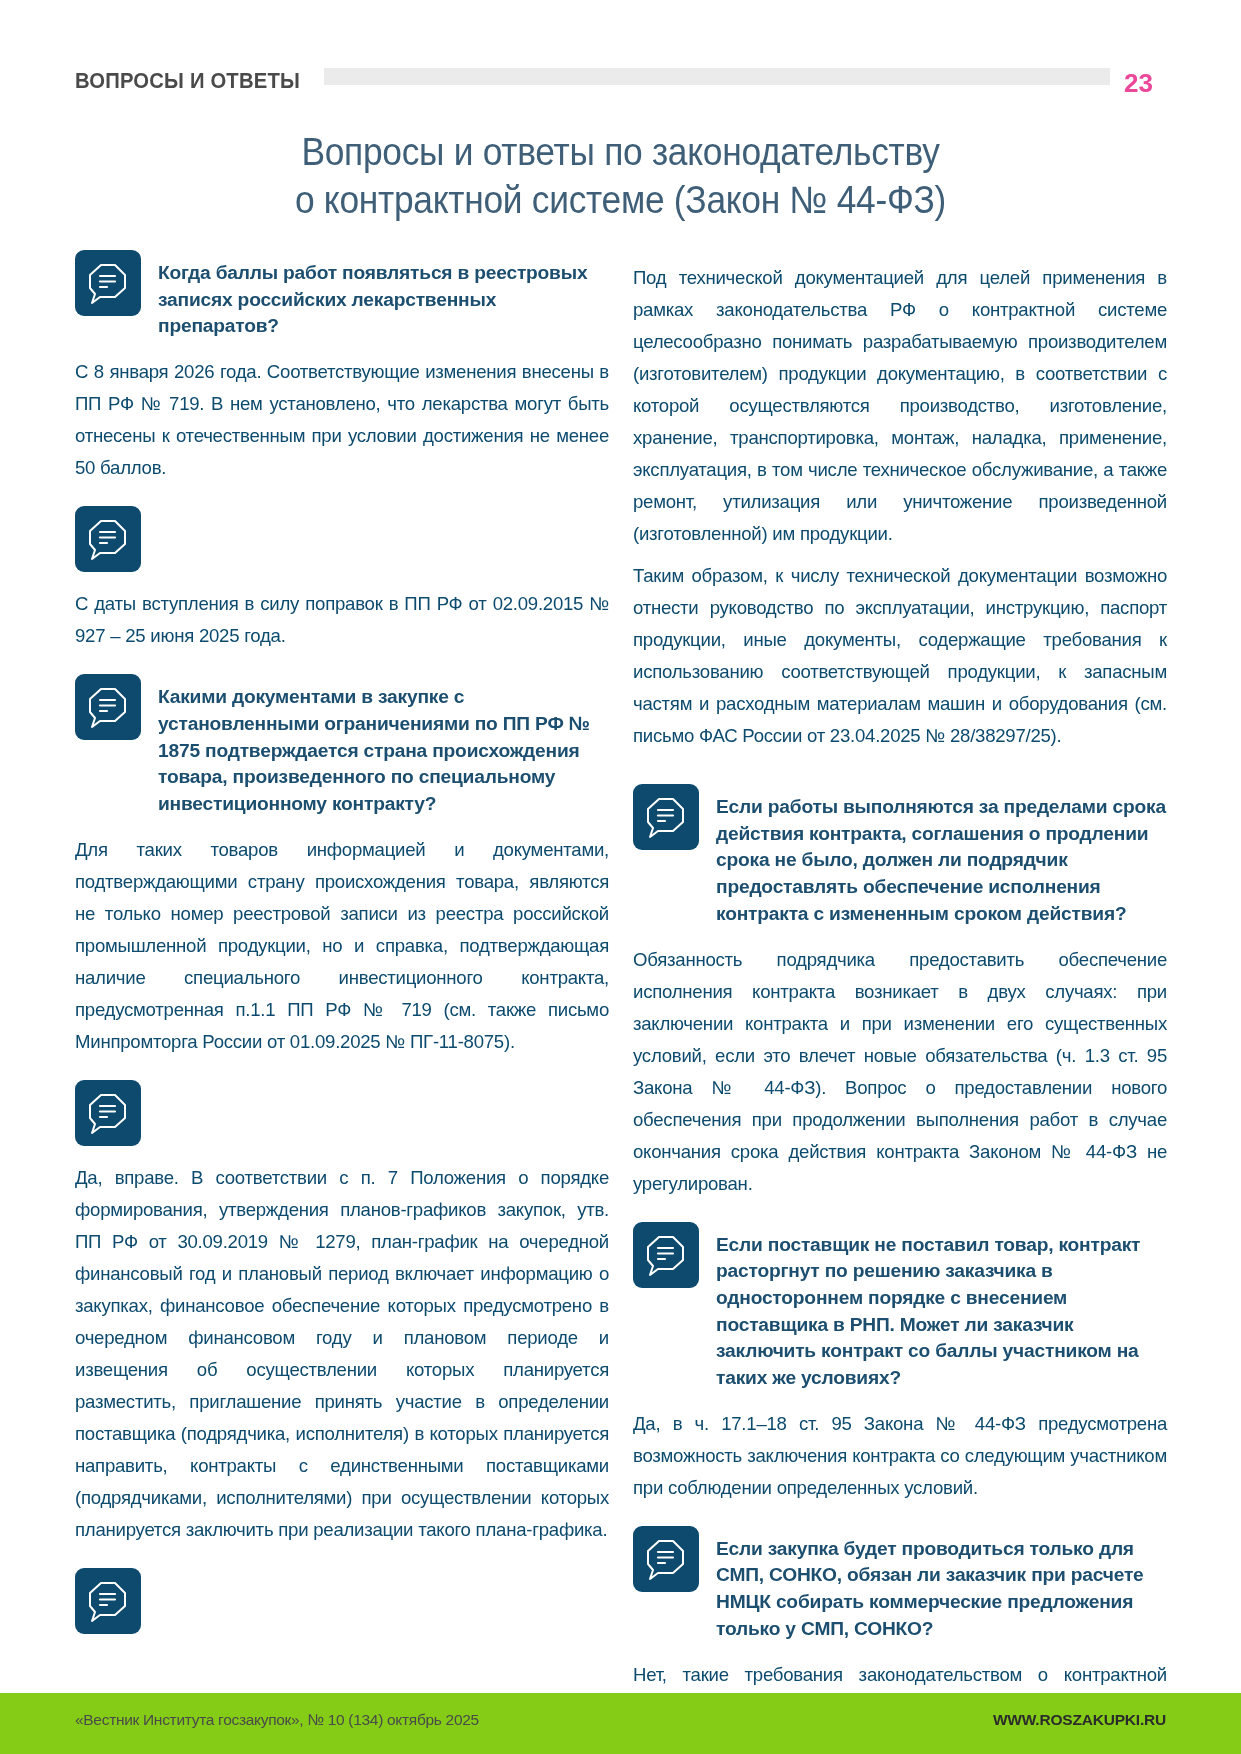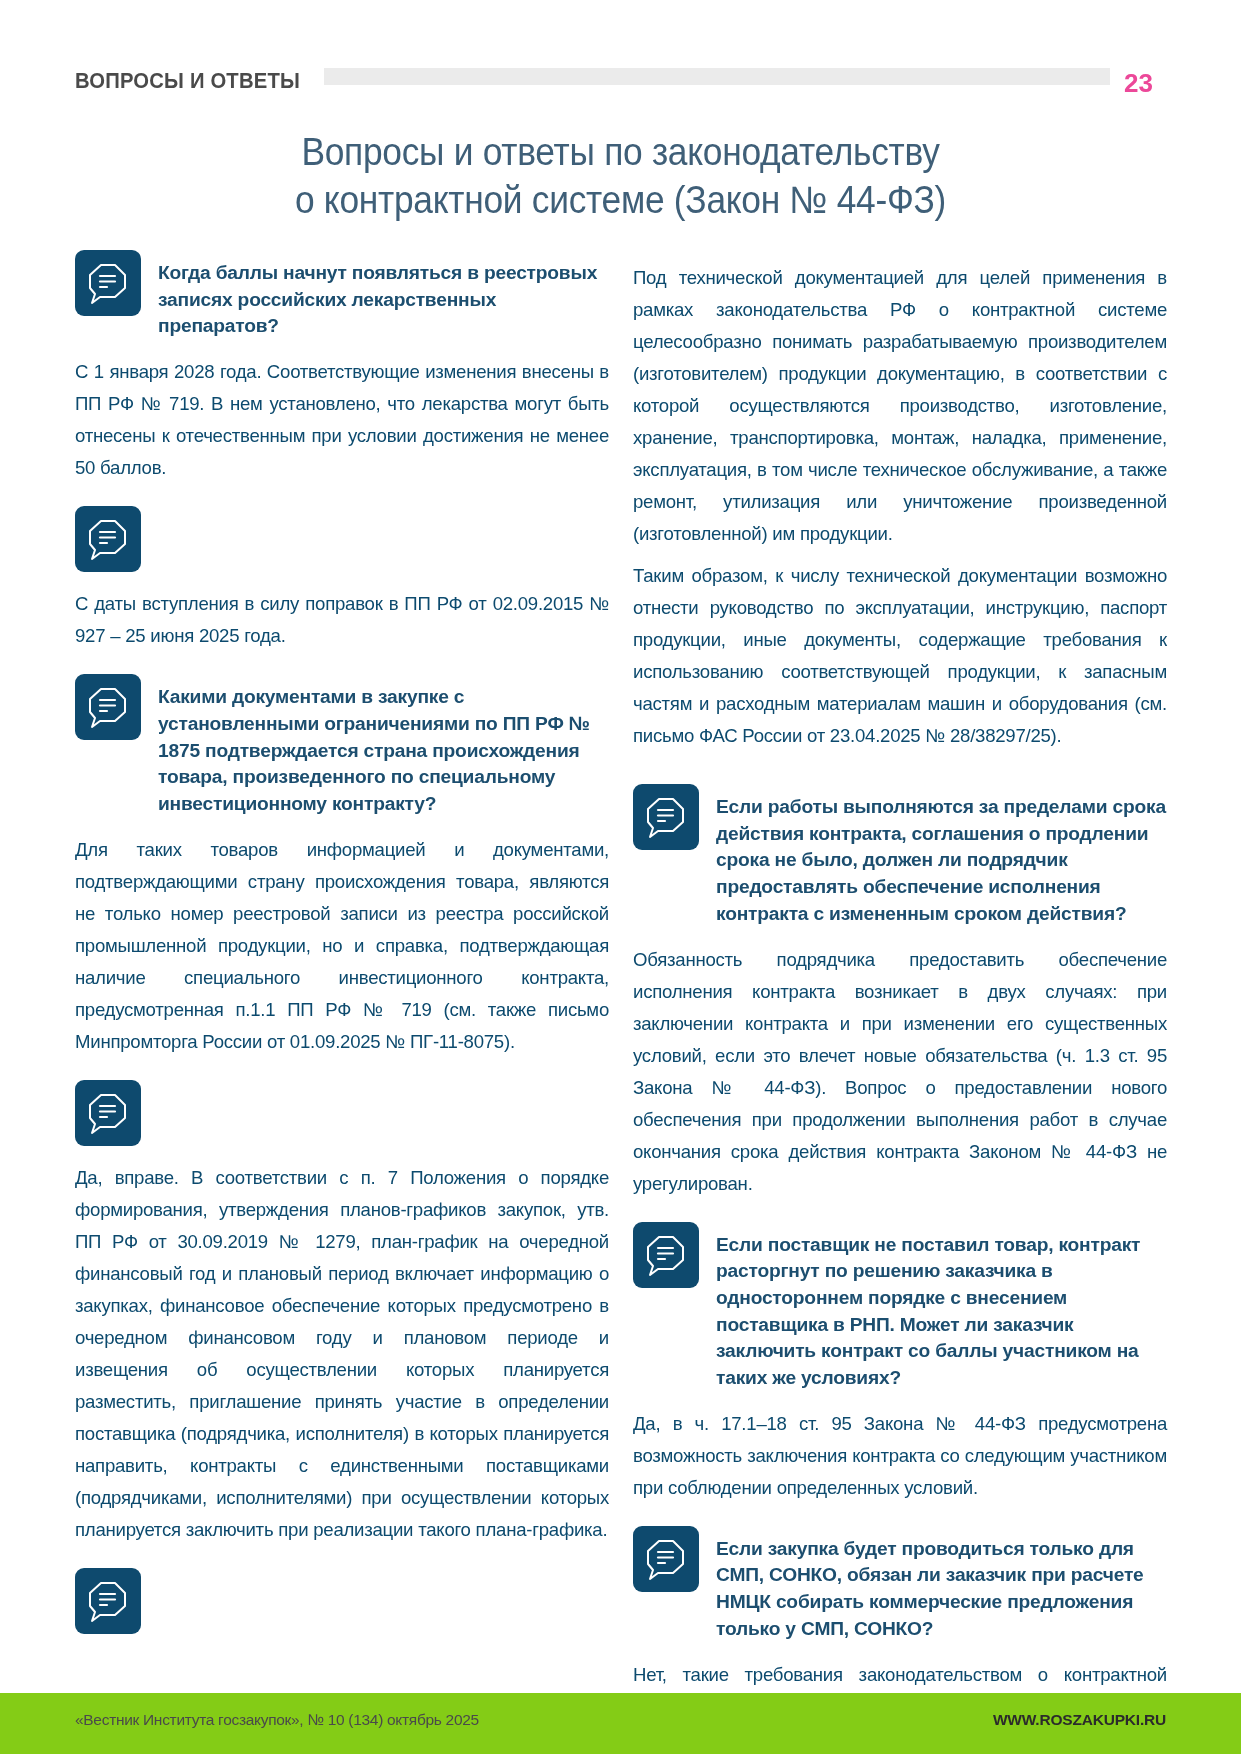--- a/index.html
+++ b/index.html
@@ -48,23 +48,23 @@
   <div class="qa" style="margin-bottom:0">
     <div class="question">
       <div class="q-icon">
         <svg width="48" height="48" viewBox="0 0 48 48">
             <path d="M17 6 L31 6 L41 16 L41 29 L31 38 L16 38 L8 44 L11 35 L6 29 L6 16 Z" fill="none" stroke="#fff" stroke-width="2" stroke-linejoin="round"></path>
             <line x1="16" y1="17" x2="31" y2="17" stroke="#fff" stroke-width="2.2" stroke-linecap="round"></line>
             <line x1="16" y1="22.5" x2="31" y2="22.5" stroke="#fff" stroke-width="2.2" stroke-linecap="round"></line>
             <line x1="16" y1="28" x2="23" y2="28" stroke="#fff" stroke-width="2.2" stroke-linecap="round"></line>
           </svg>
       </div>
-      <div class="q-text">Когда баллы начнут появляться в реестровых записях российских лекарственных препаратов?</div>
+      <div class="q-text">Когда баллы работ появляться в реестровых записях российских лекарственных препаратов?</div>
     </div>
-    <p class="answer" style="margin-top:16px">С 1 января 2028 года. Соответствующие изменения внесены в ПП РФ № 719. В нем установлено, что лекарства могут быть отнесены к отечественным при условии достижения не менее 50 баллов.</p>
+    <p class="answer" style="margin-top:16px">С 8 января 2026 года. Соответствующие изменения внесены в ПП РФ № 719. В нем установлено, что лекарства могут быть отнесены к отечественным при условии достижения не менее 50 баллов.</p>
   </div>
 
   <div class="qa" style="margin-top:32px">
     <div class="question">
       <div class="q-icon">
         <svg width="48" height="48" viewBox="0 0 48 48">
             <path d="M17 6 L31 6 L41 16 L41 29 L31 38 L16 38 L8 44 L11 35 L6 29 L6 16 Z" fill="none" stroke="#fff" stroke-width="2" stroke-linejoin="round"></path>
             <line x1="16" y1="17" x2="31" y2="17" stroke="#fff" stroke-width="2.2" stroke-linecap="round"></line>
             <line x1="16" y1="22.5" x2="31" y2="22.5" stroke="#fff" stroke-width="2.2" stroke-linecap="round"></line>
             <line x1="16" y1="28" x2="23" y2="28" stroke="#fff" stroke-width="2.2" stroke-linecap="round"></line>

